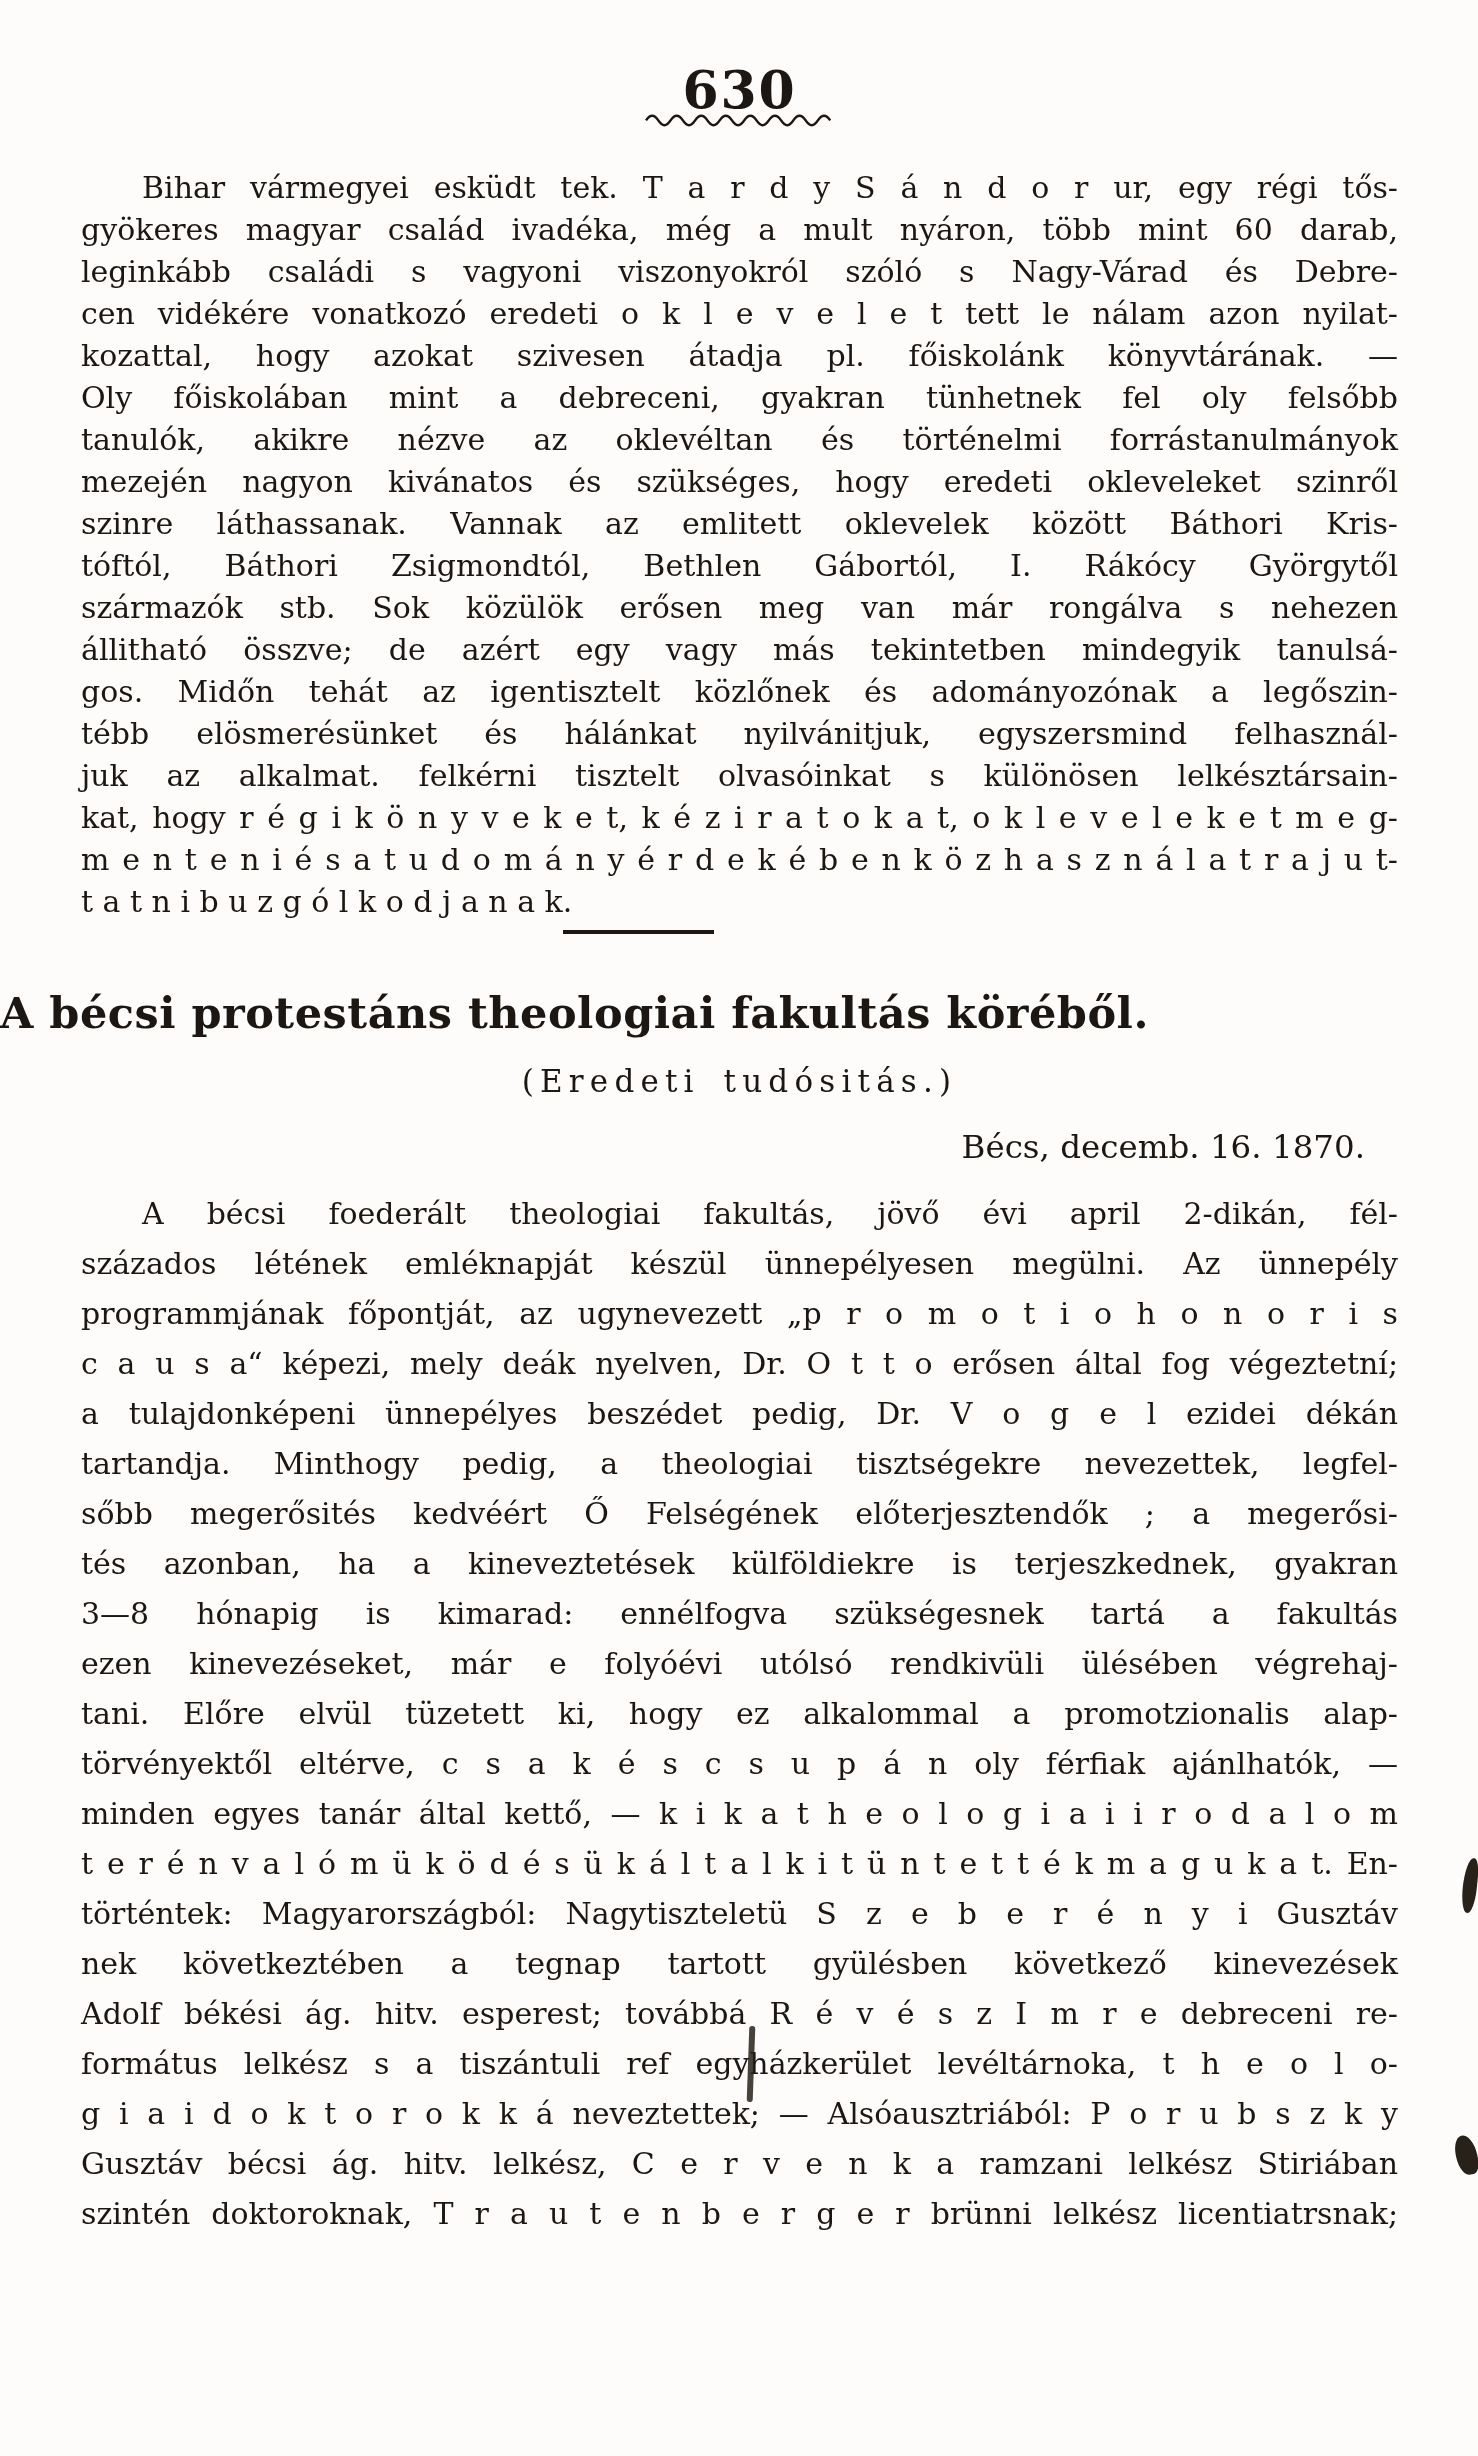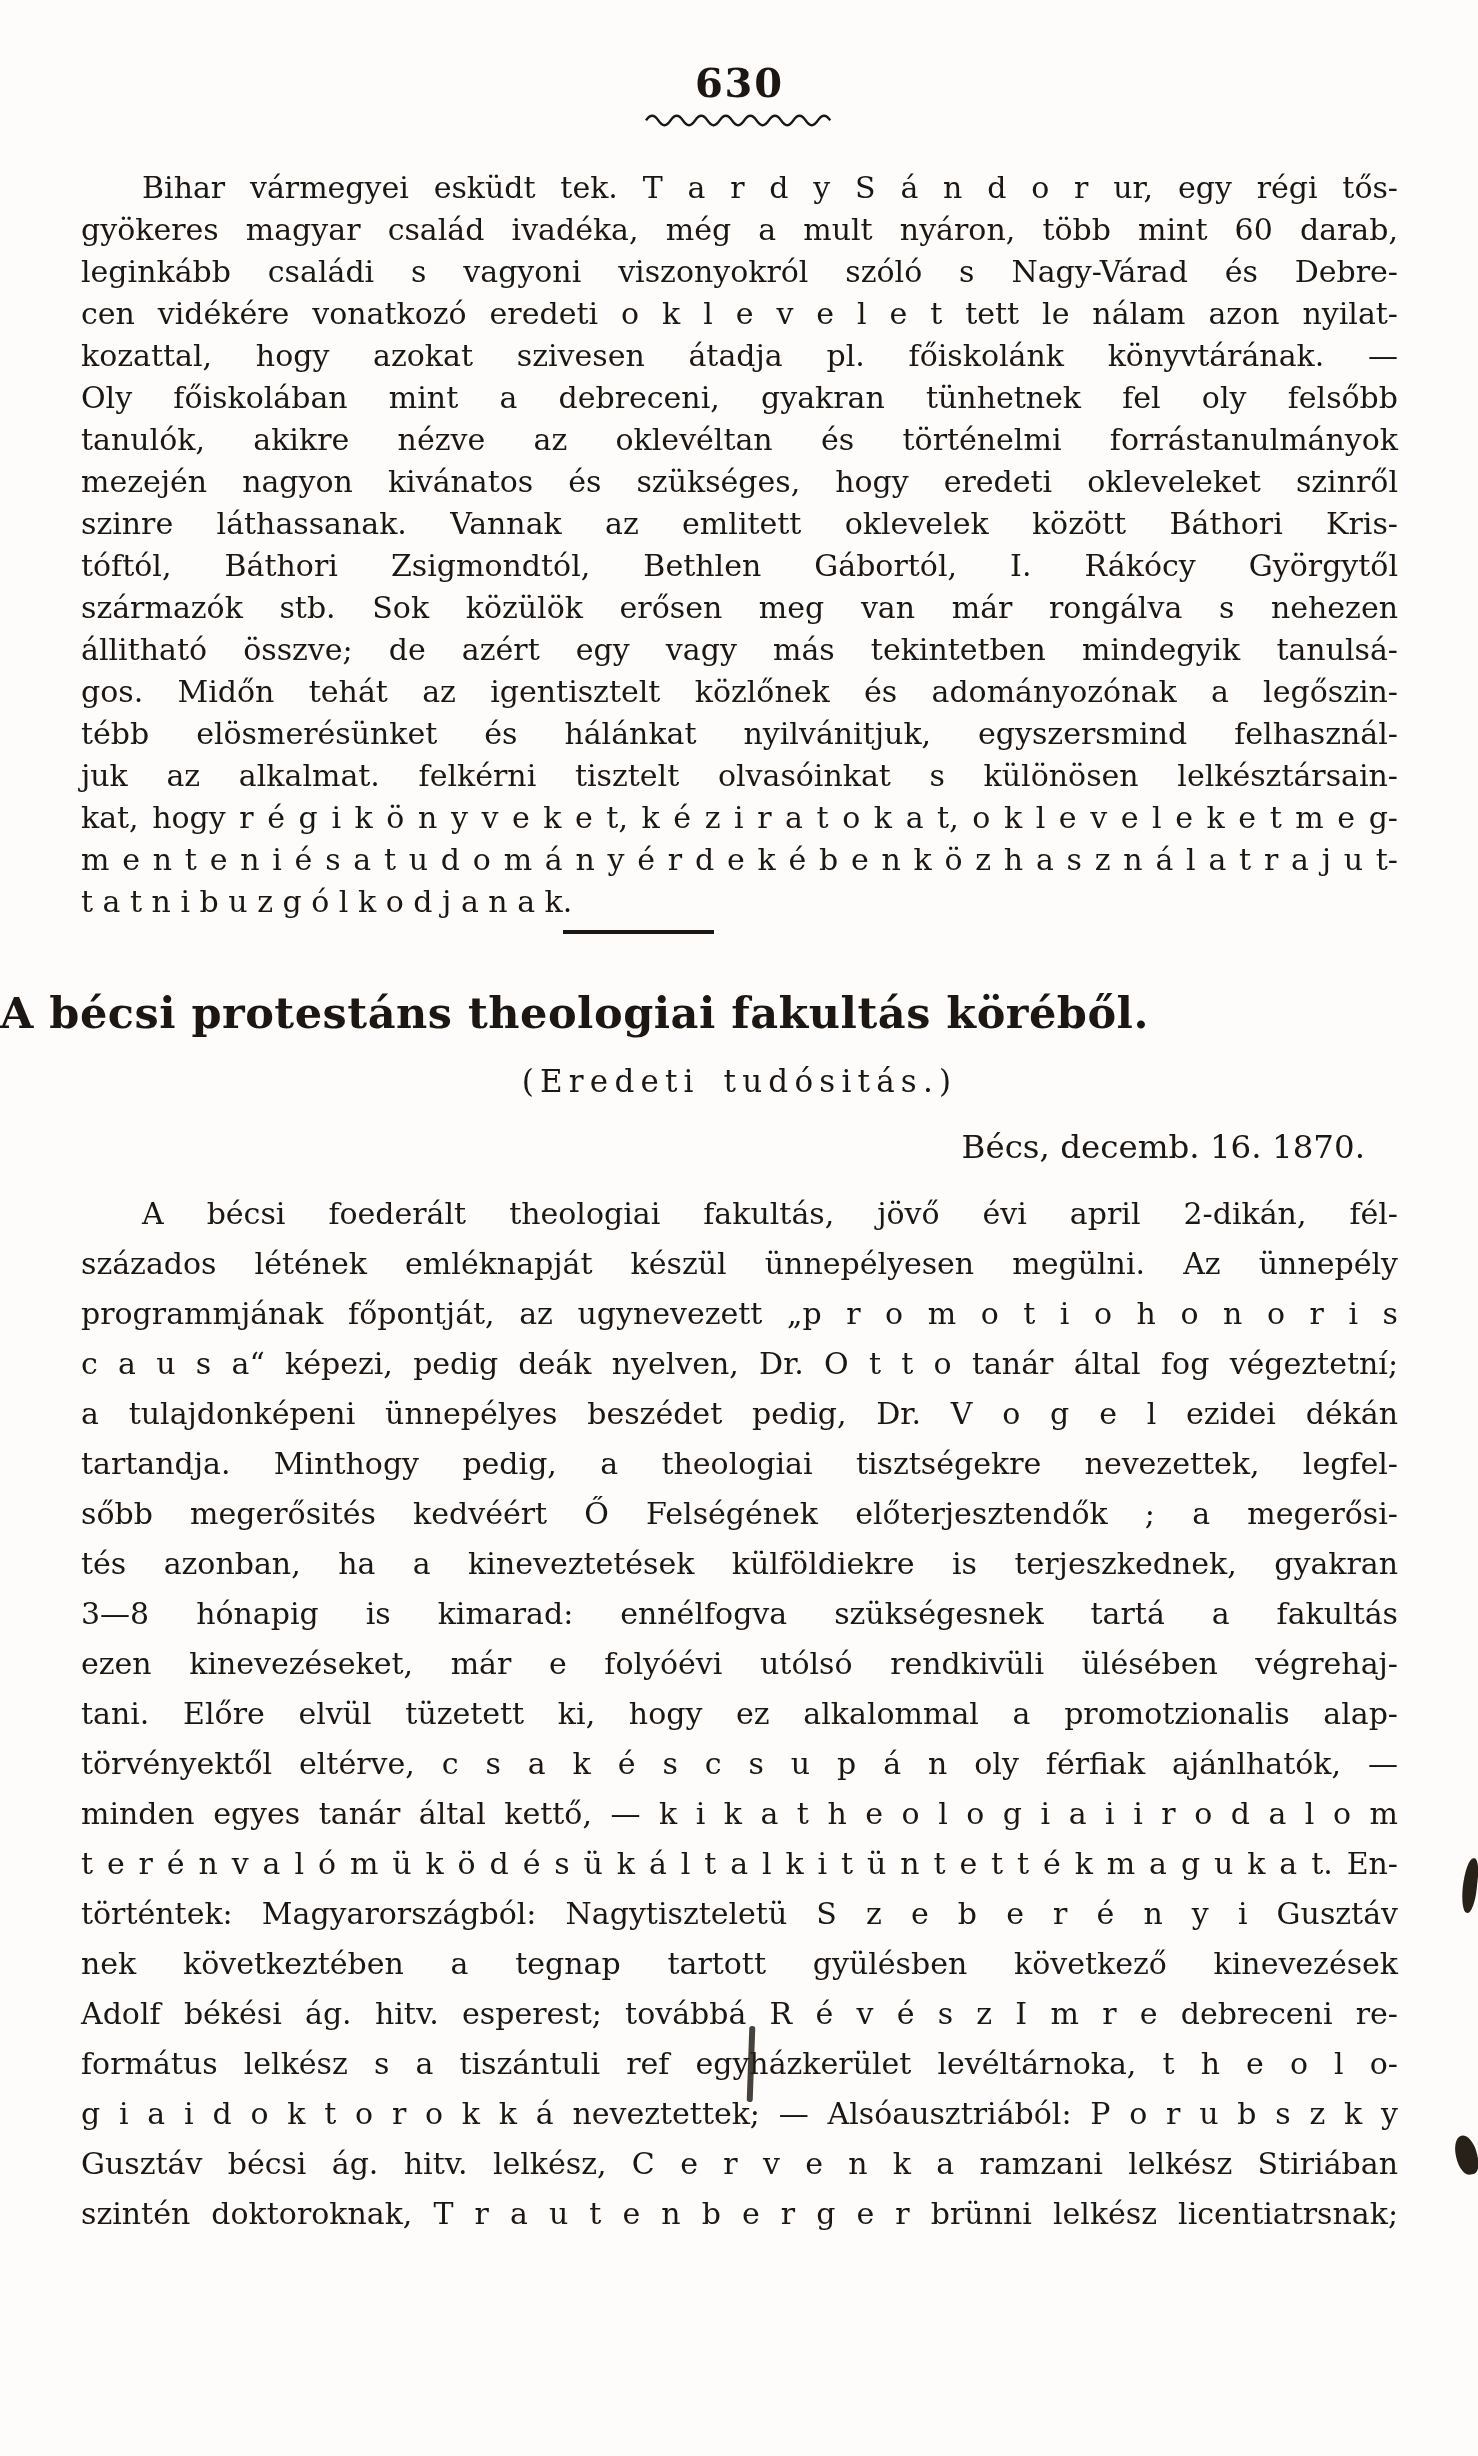--- a/index.html
+++ b/index.html
@@ -9,21 +9,21 @@
     height:2457px;
     background:#fdfcfa;
     font-family:"DejaVu Serif","Liberation Serif",serif;
     color:#1c1712;
     overflow:hidden;
   }
   .page-number{
     position:absolute;
     top:59px; left:0; width:100%;
     text-align:center;
-    font-size:40px;
+    font-size:52px;
     font-weight:bold;
     letter-spacing:1.9px;
   }
   .wavy{
     position:absolute;
     top:111px; left:0; width:100%;
     text-align:center;
   }
   .article{
     position:absolute;
@@ -116,21 +116,21 @@
   <div class="article-title">A bécsi protestáns theologiai fakultás köréből.</div>
 
   <div class="article-subtitle">(Eredeti tudósitás.)</div>
 
   <div class="dateline">Bécs, decemb. 16. 1870.</div>
 
   <div id="article2" class="article">
       <div class="line">A bécsi foederált theologiai fakultás, jövő évi april 2-dikán, fél-</div>
       <div class="line">százados létének emléknapját készül ünnepélyesen megülni. Az ünnepély</div>
       <div class="line">programmjának főpontját, az ugynevezett „p r o m o t i o  h o n o r i s</div>
-      <div class="line">c a u s a“ képezi, pedig deák nyelven, Dr. O t t o tanár által fog végeztetní;</div>
+      <div class="line">c a u s a“ képezi, mely deák nyelven, Dr. O t t o erősen által fog végeztetní;</div>
       <div class="line">a tulajdonképeni ünnepélyes beszédet pedig, Dr. V o g e l ezidei dékán</div>
       <div class="line">tartandja. Minthogy pedig, a theologiai tisztségekre nevezettek, legfel-</div>
       <div class="line">sőbb megerősités kedvéért Ő Felségének előterjesztendők ; a megerősi-</div>
       <div class="line">tés azonban, ha a kineveztetések külföldiekre is terjeszkednek, gyakran</div>
       <div class="line">3—8 hónapig is kimarad: ennélfogva szükségesnek tartá a fakultás</div>
       <div class="line">ezen kinevezéseket, már e folyóévi utólsó rendkivüli ülésében végrehaj-</div>
       <div class="line">tani. Előre elvül tüzetett ki, hogy ez alkalommal a promotzionalis alap-</div>
       <div class="line">törvényektől eltérve, c s a k  é s  c s u p á n oly férfiak ajánlhatók, —</div>
       <div class="line">minden egyes tanár által kettő, — k i k  a  t h e o l o g i a i  i r o d a l o m</div>
       <div class="line">t e r é n  v a l ó  m ü k ö d é s ü k  á l t a l  k i t ü n t e t t é k  m a g u k a t. En-</div>

